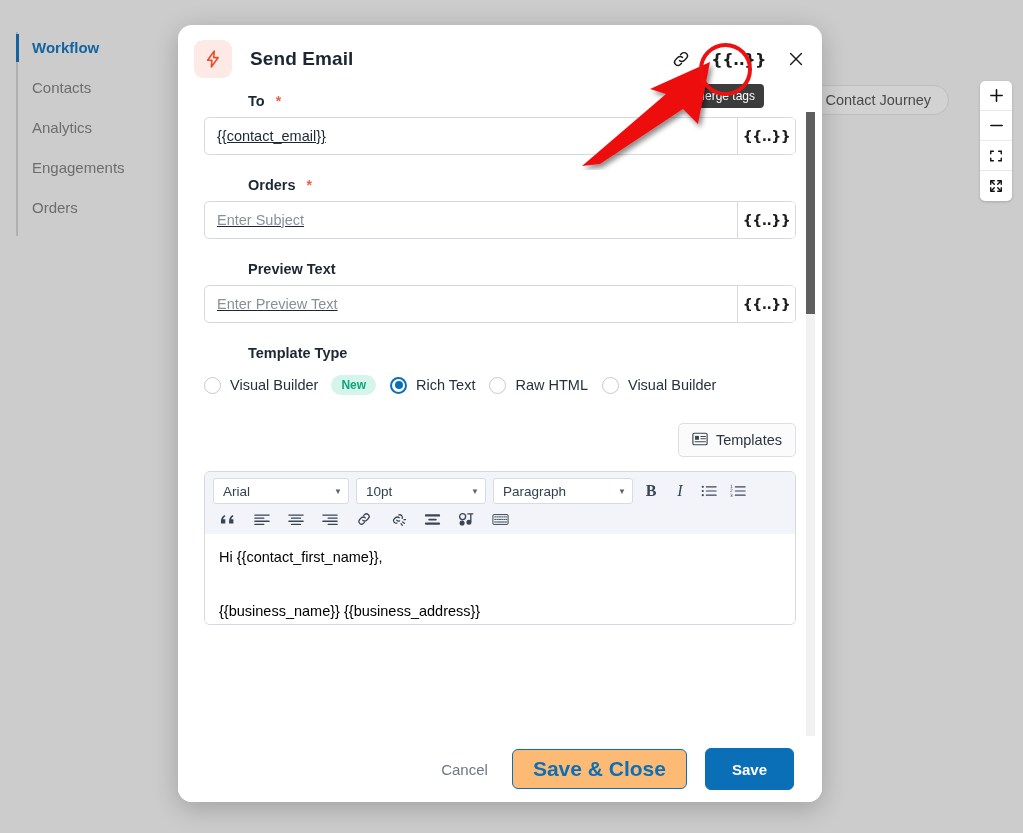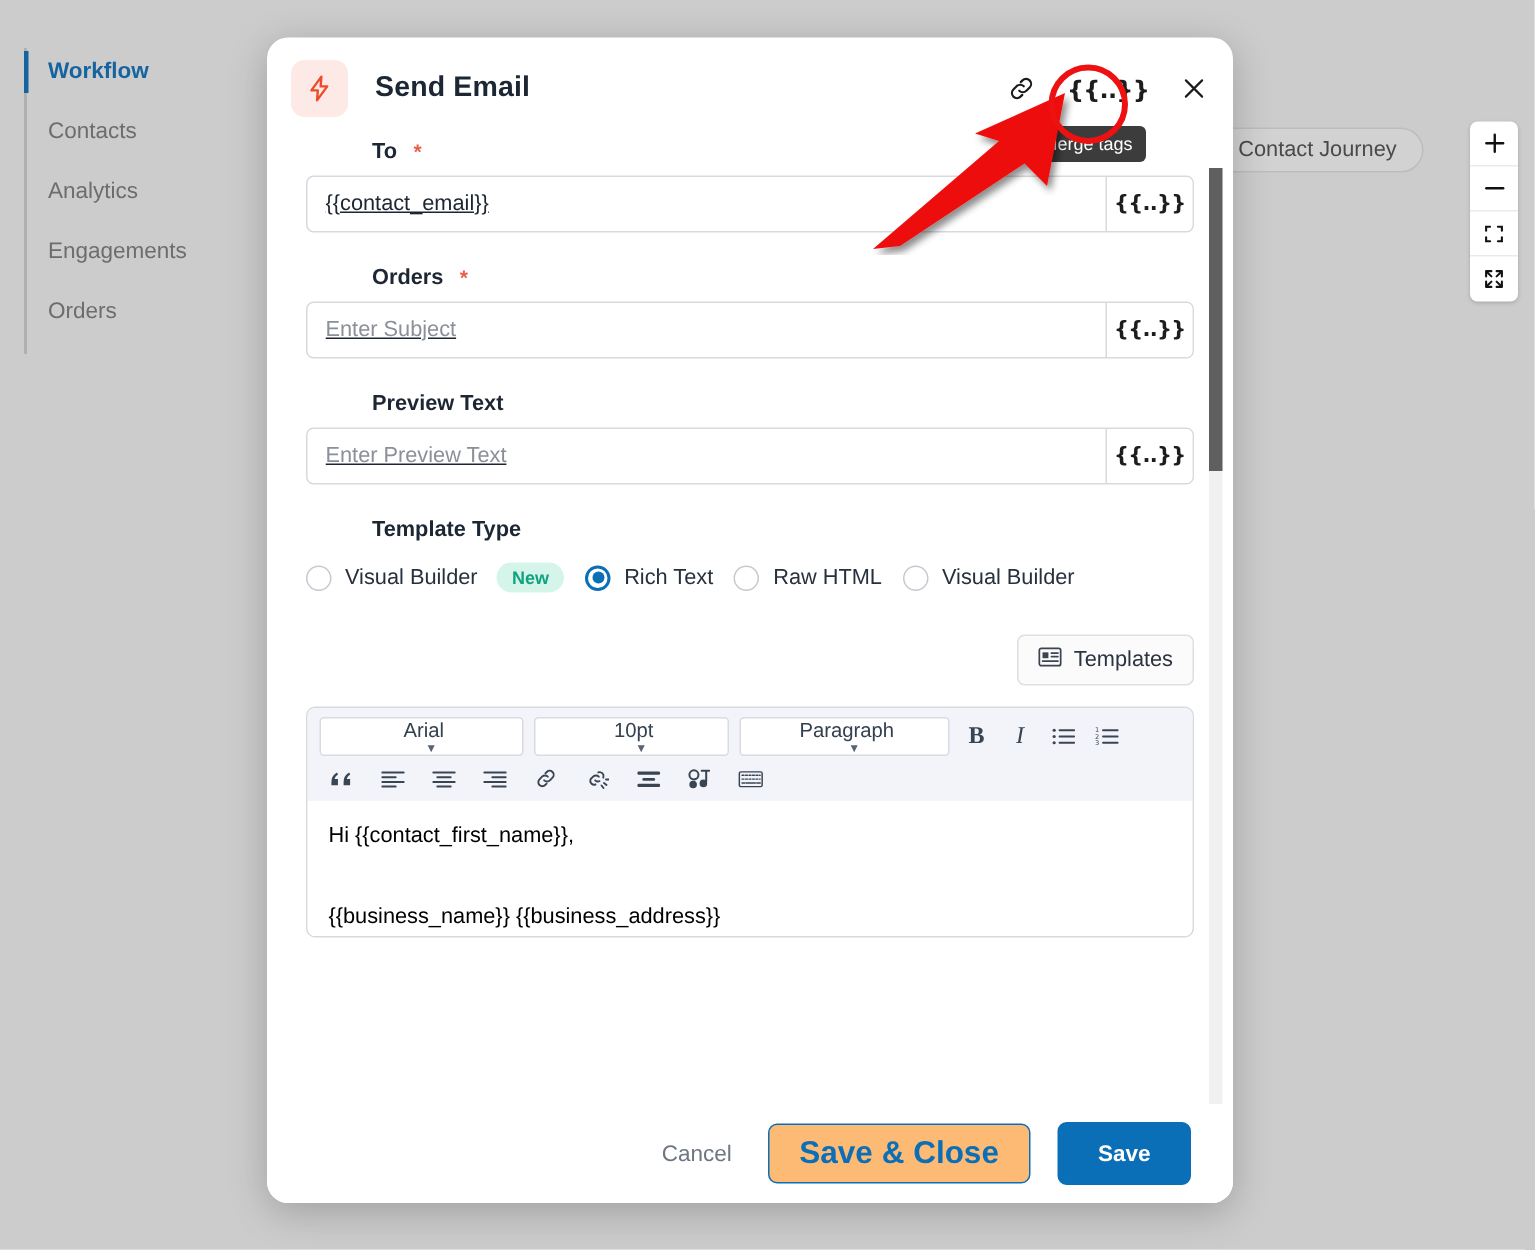--- a/index.html
+++ b/index.html
@@ -164,21 +164,20 @@
     overflow: hidden; background: #fff;
   }
   #editor-toolbar { background: #f3f4fa; padding: 6px 8px 4px; }
   .tb-row { display: flex; align-items: center; gap: 7px; }
   .tb-row + .tb-row { margin-top: 4px; padding-left: 4px; gap: 12px; }
   .tb-select {
     display: flex; align-items: center; justify-content: space-between;
     background: #fff; border: 1px solid #d9dbe3; border-radius: 3px;
     height: 26px; font-size: 13.5px; color: #33404f; padding: 0 6px 0 9px;
     cursor: pointer;
-    flex-direction: column;
   }
   .tb-select .caret { font-size: 8px; color: #5a6472; margin-left: 10px; }
   #sel-font { width: 136px; }
   #sel-size { width: 130px; }
   #sel-format { width: 140px; }
   .tb-icon {
     width: 22px; height: 22px; display: flex; align-items: center; justify-content: center;
     color: #3a4554; cursor: pointer; font-size: 15px;
   }
   .tb-icon.bold { font-weight: 700; font-size: 16px; font-family: "Liberation Serif", serif; }

